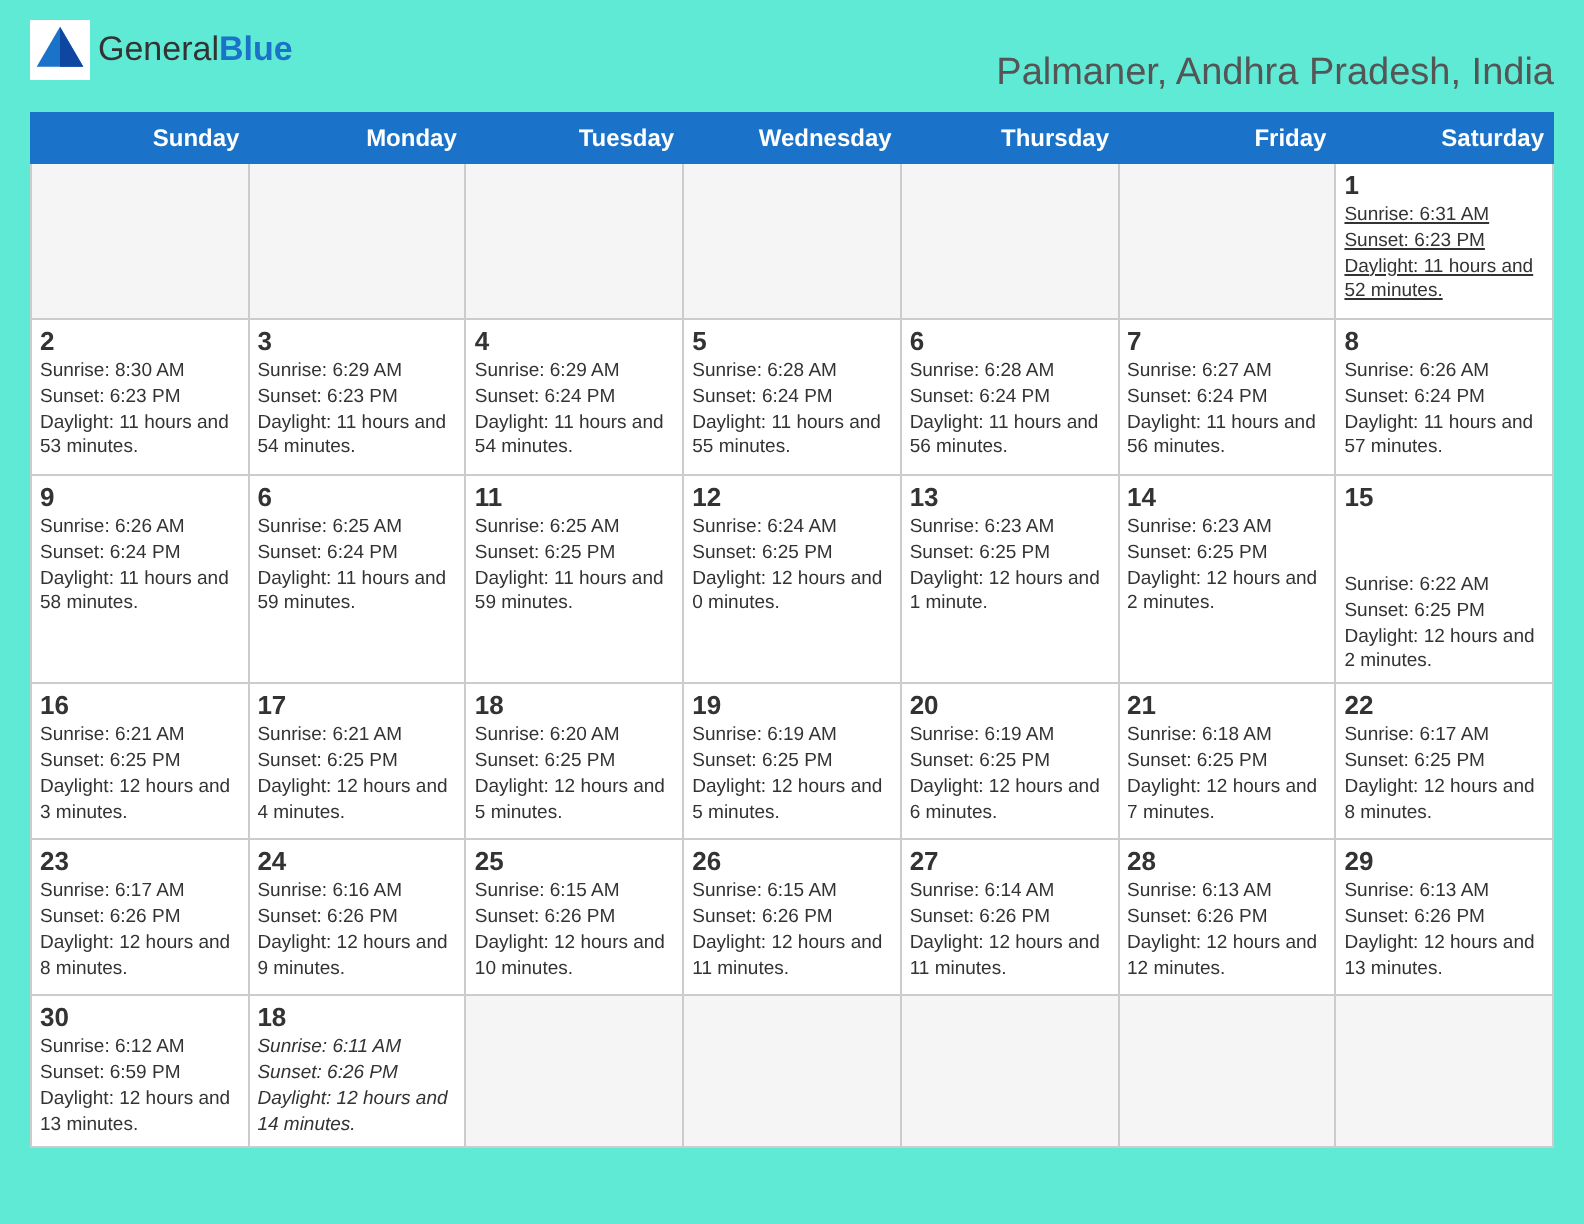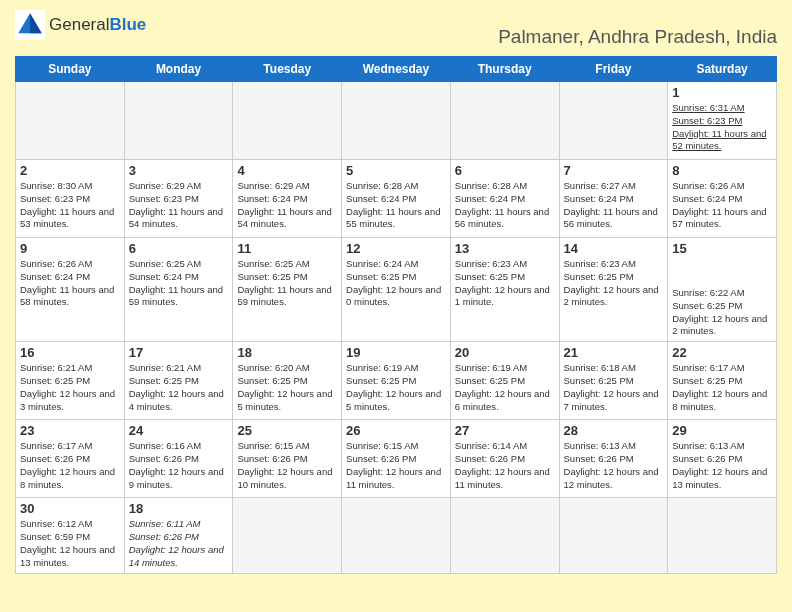--- a/index.html
+++ b/index.html
@@ -7,21 +7,21 @@
       font-family: Arial, sans-serif;
       background: #fff;
       width: 792px;
       height: 612px;
       overflow: hidden;
     }
     .page {
       width: 792px;
       height: 612px;
       padding: 10px 15px;
-      background: #fef9c3;
+      background: #5eead4;
     }
     .header {
       display: flex;
       justify-content: space-between;
       align-items: flex-start;
       margin-bottom: 8px;
     }
     .logo {
       display: flex;
       align-items: center;
@@ -48,21 +48,21 @@
       width: 100%;
       border-collapse: collapse;
       table-layout: fixed;
     }
     .calendar th {
       background: #1a73c8;
       color: #fff;
       font-size: 12px;
       font-weight: bold;
       padding: 5px 4px;
-      text-align: center;
+      text-align: right;
       border: 1px solid #1a73c8;
     }
     .calendar td {
       border: 1px solid #ccc;
       vertical-align: top;
       padding: 3px 4px;
       height: 78px;
       font-size: 10px;
       color: #333;
       background: #fff;

